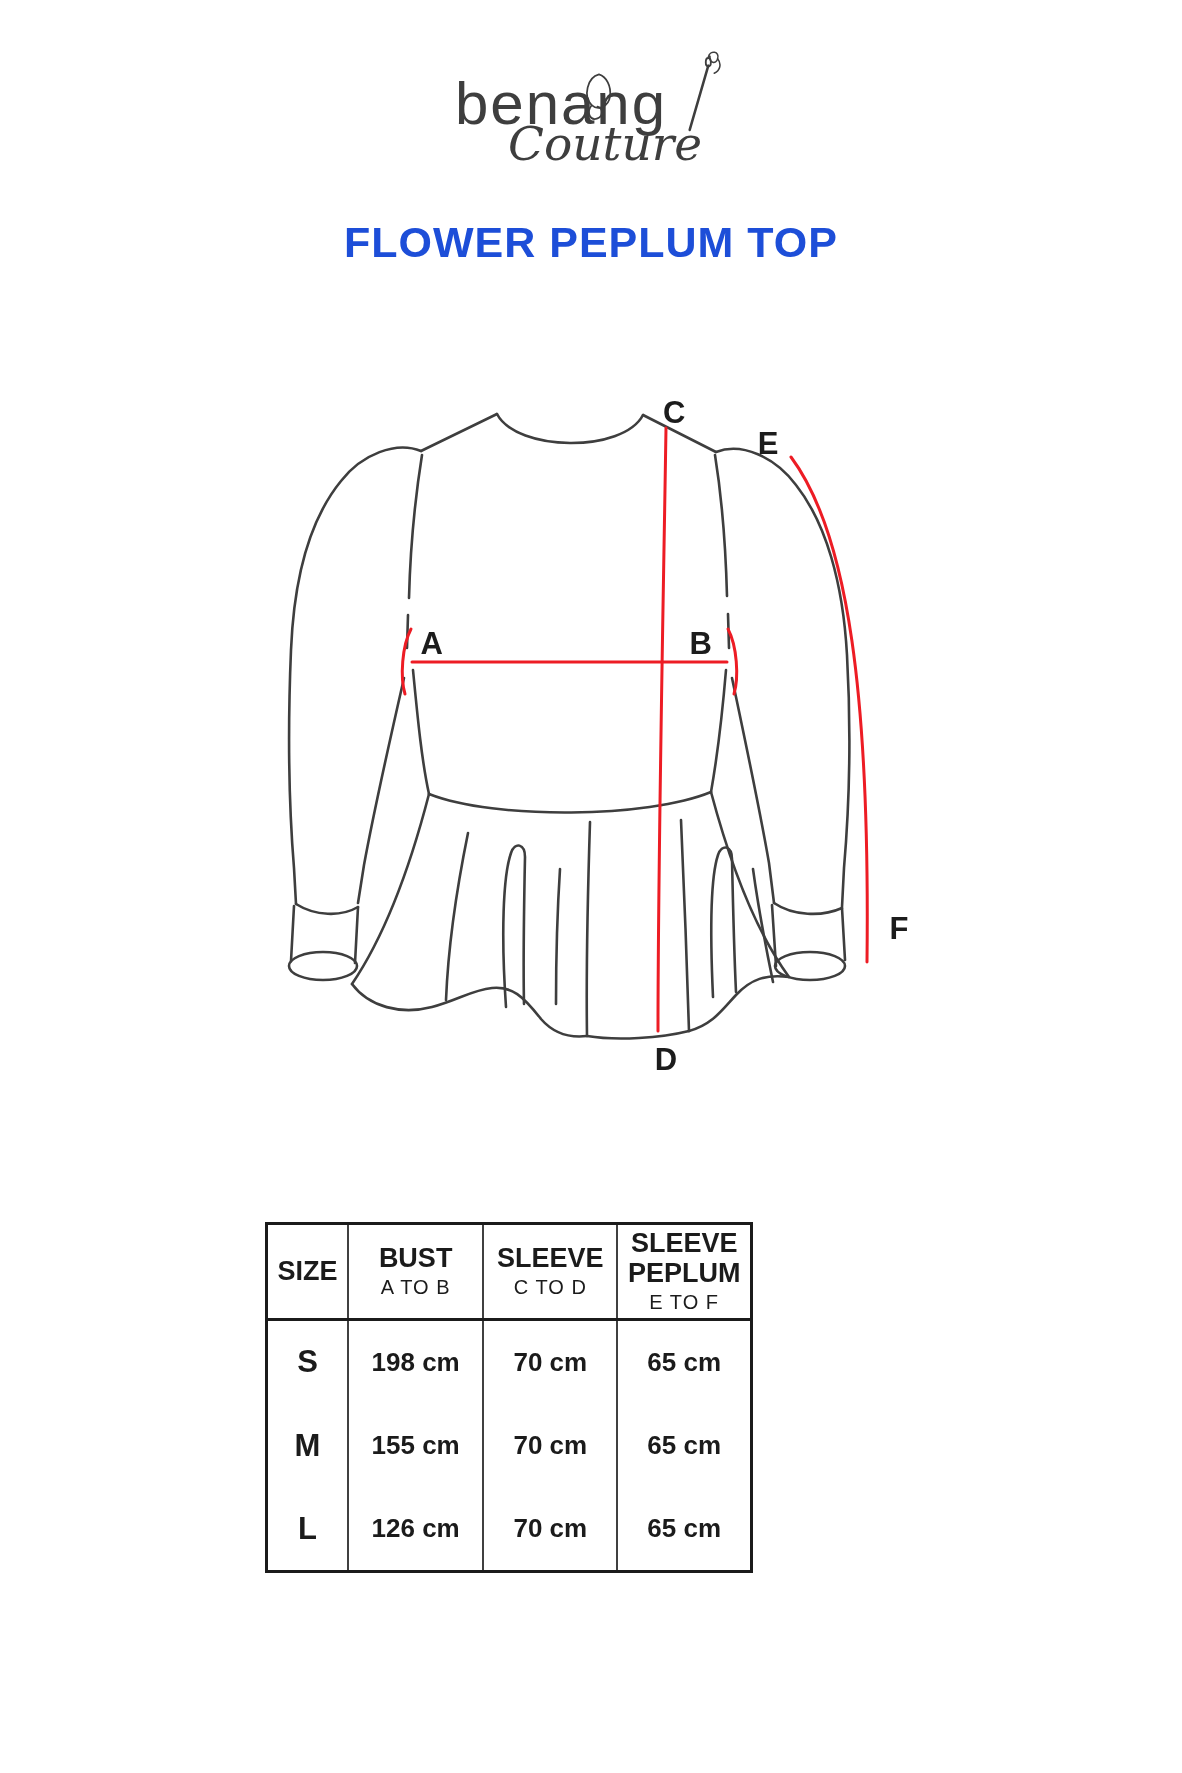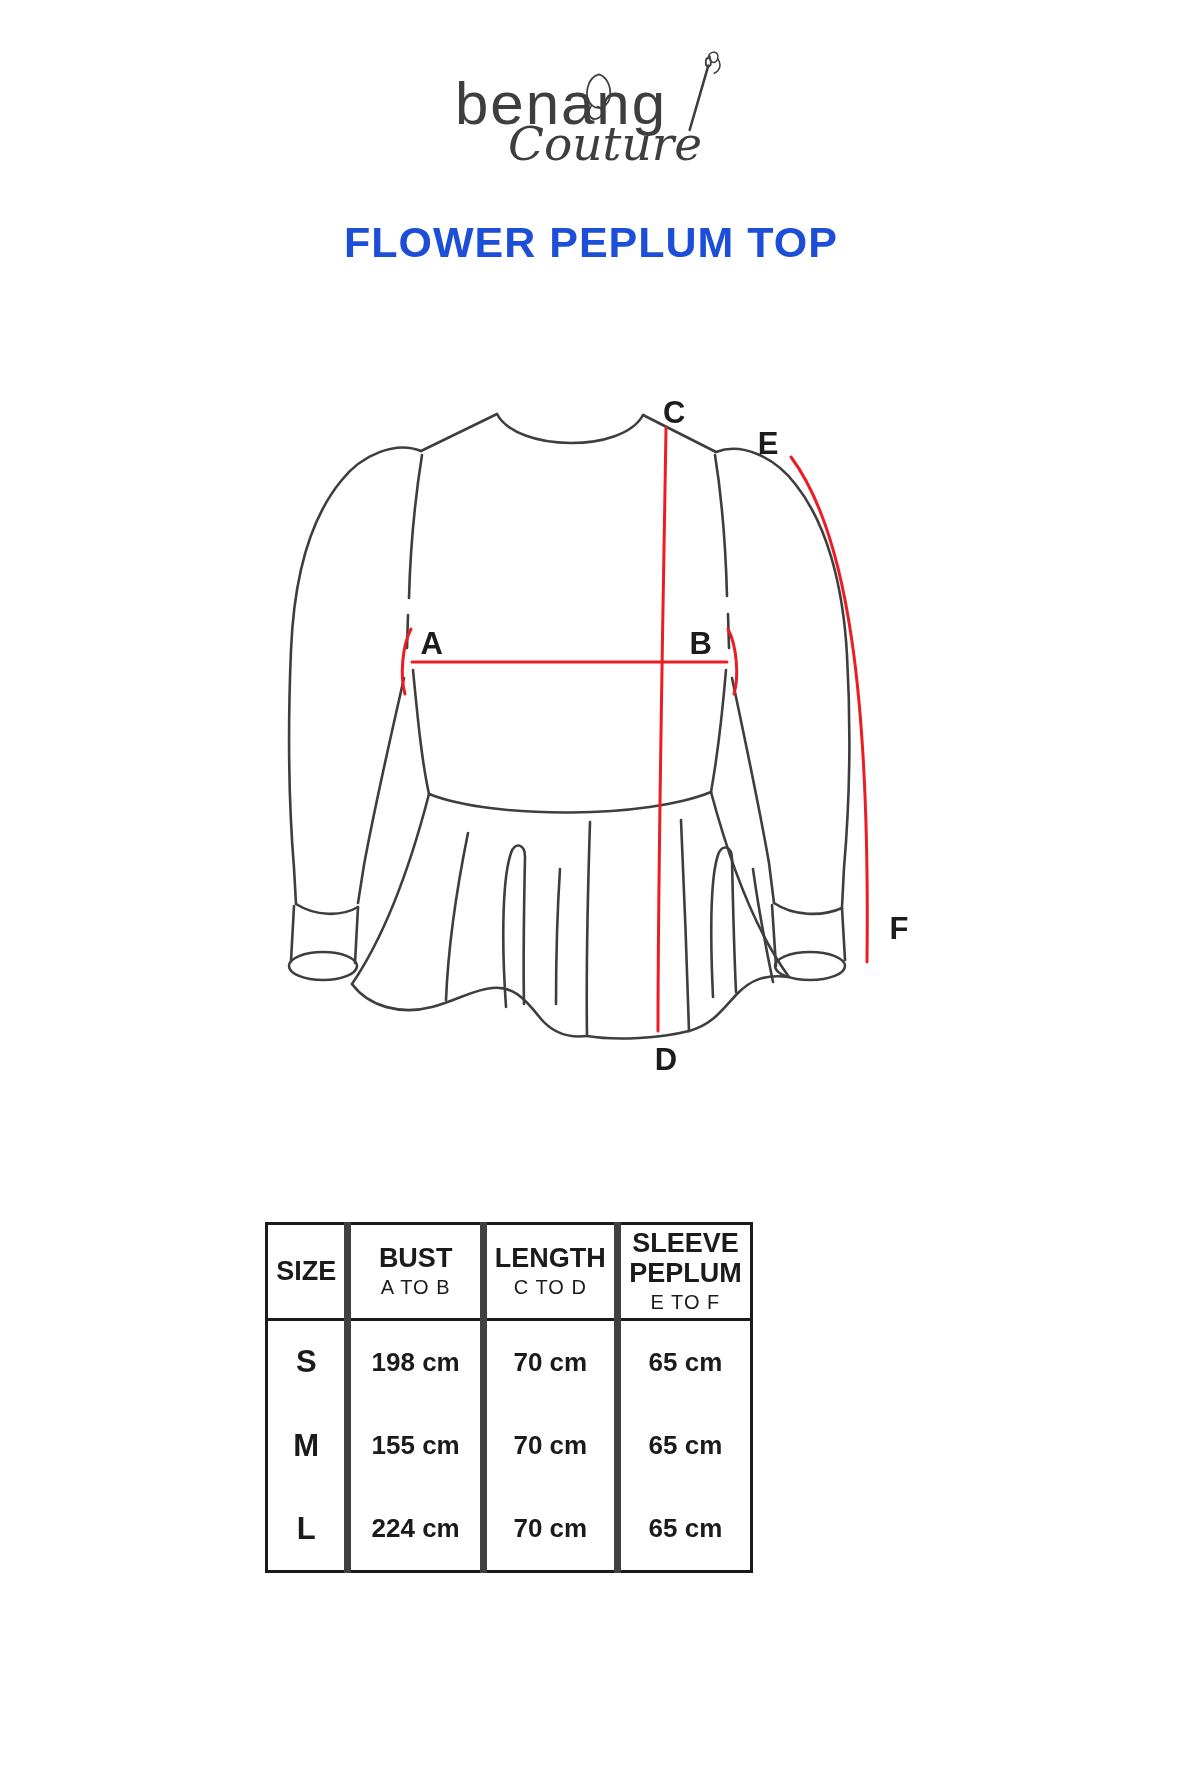--- a/index.html
+++ b/index.html
@@ -29,21 +29,21 @@
   
   .diagram{position:absolute;left:0;top:0;width:1182px;height:1773px;pointer-events:none;}
   .diagram text{font-family:"Liberation Sans",sans-serif;font-weight:bold;font-size:31px;fill:#1c1c1c;}
   
   .chart{
     position:absolute;left:265px;top:1222px;width:488px;height:346px;
     border-collapse:collapse;table-layout:fixed;color:#1b1b1b;
   }
   .chart,.chart th,.chart td{border:0 solid #1b1b1b;}
   .chart{border:3px solid #1b1b1b;}
-  .chart th,.chart td{border-left:7px solid #404040;text-align:center;vertical-align:middle;padding:0;}
+  .chart th,.chart td{border-left:2px solid #404040;text-align:center;vertical-align:middle;padding:0;}
   .chart th:first-child,.chart td:first-child{border-left:0;}
   .chart thead th{border-bottom:3px solid #1b1b1b;height:93px;}
   .chart tbody tr{height:84px;}
   .col-title{font-size:27px;font-weight:bold;line-height:1.08;}
   .col-sub{font-size:20px;font-weight:normal;letter-spacing:1px;margin-top:3px;}
   .size-cell{font-size:31px;font-weight:bold;}
   .val-cell{font-size:26px;font-weight:bold;}
 </style>
 </head>
 <body>
@@ -142,21 +142,21 @@
     <thead>
       <tr>
         <th>
           <div class="col-title">SIZE</div>
         </th>
         <th>
           <div class="col-title">BUST</div>
           <div class="col-sub">A TO B</div>
         </th>
         <th>
-          <div class="col-title">LENGTH</div>
+          <div class="col-title">SLEEVE</div>
           <div class="col-sub">C TO D</div>
         </th>
         <th>
           <div class="col-title">SLEEVE PEPLUM</div>
           <div class="col-sub">E TO F</div>
         </th>
       </tr>
     </thead>
     <tbody>
       <tr>
@@ -166,20 +166,20 @@
         <td class="val-cell">65 cm</td>
       </tr>
       <tr>
         <td class="size-cell">M</td>
         <td class="val-cell">155 cm</td>
         <td class="val-cell">70 cm</td>
         <td class="val-cell">65 cm</td>
       </tr>
       <tr>
         <td class="size-cell">L</td>
-        <td class="val-cell">224 cm</td>
+        <td class="val-cell">126 cm</td>
         <td class="val-cell">70 cm</td>
         <td class="val-cell">65 cm</td>
       </tr>
     </tbody>
   </table>
 
 </div>
 
 </body></html>

